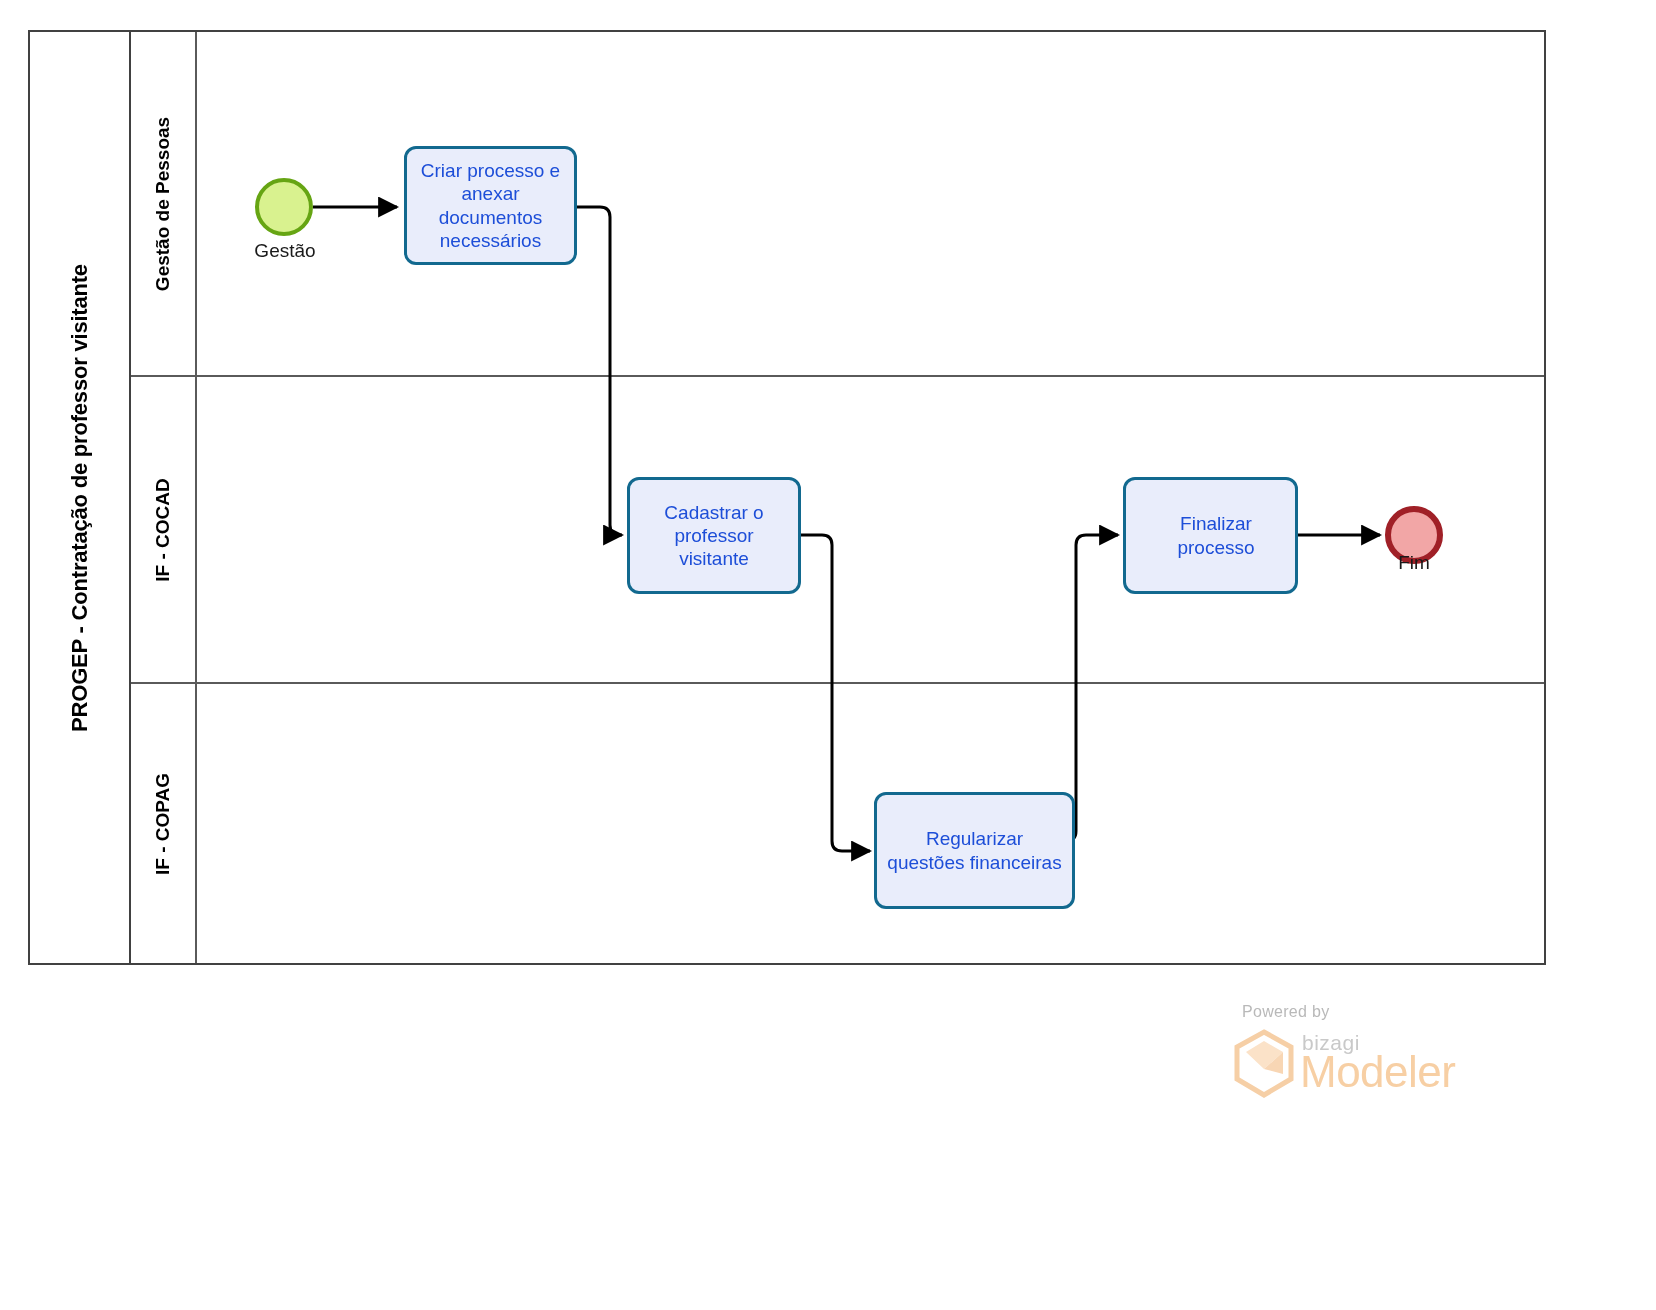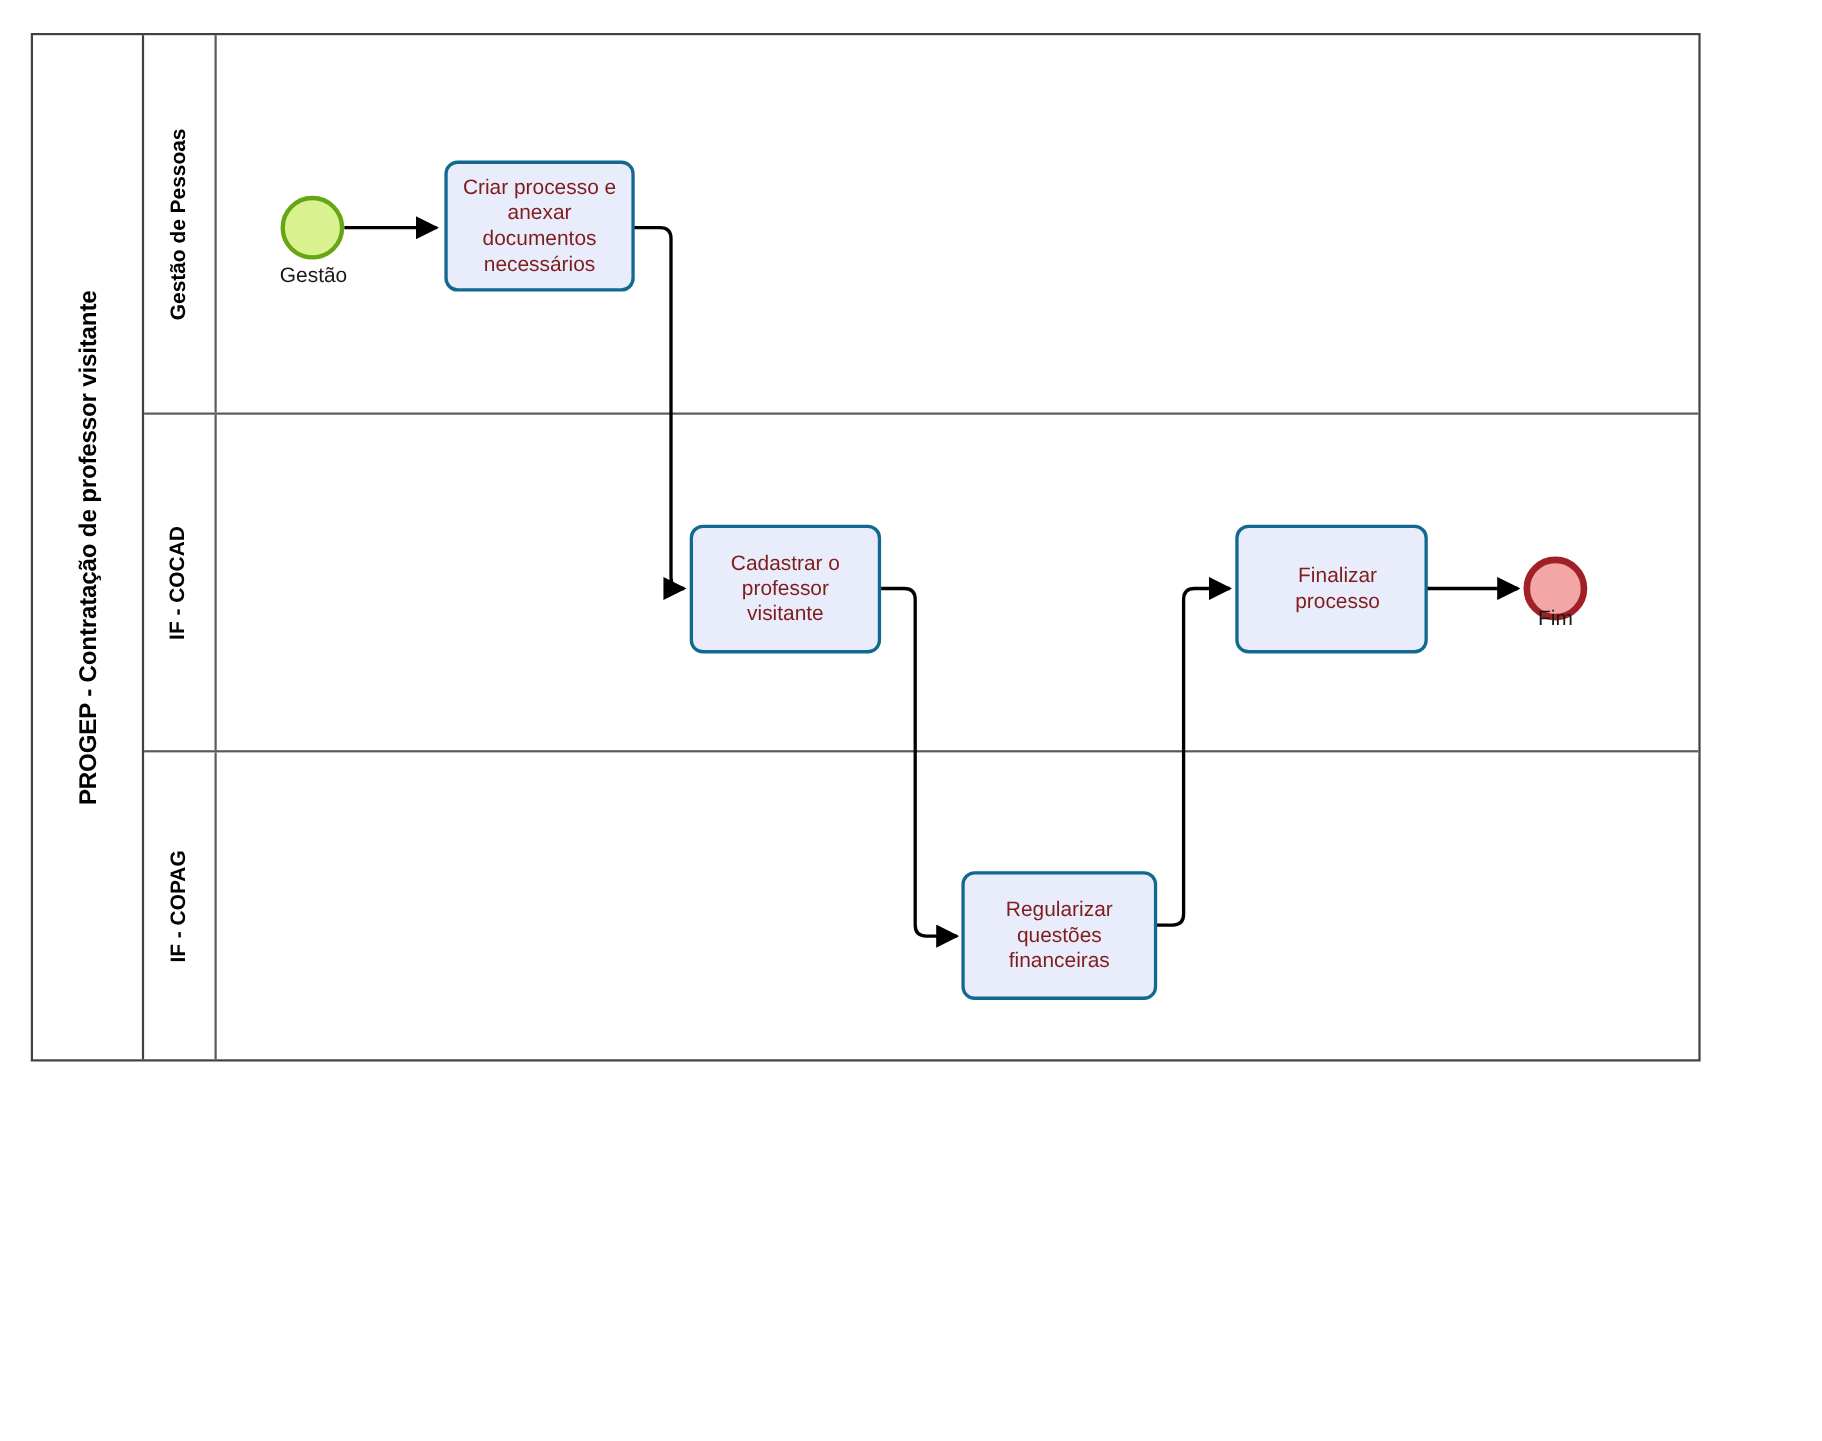--- a/index.html
+++ b/index.html
@@ -121,21 +121,21 @@
     background: #e9edfb;
     border: 3px solid #12698f;
     border-radius: 12px;
     display: flex;
     align-items: center;
     justify-content: center;
     text-align: center;
     padding: 4px 8px;
     font-size: 19px;
     line-height: 1.22;
-    color: #7f1d1d;
+    color: #1d4ed8;
   }
 
   
   #flows {
     position: absolute;
     left: 0; top: 0;
     width: 1656px; height: 1310px;
     pointer-events: none;
   }
 
@@ -238,16 +238,28 @@
 
   <div class="event event-end" style="left:1385px; top:506px;"></div>
   <div class="event-label" style="left:1354px; top:552px; width:120px;">Fim</div>
 
   <div class="task" style="left:404px; top:146px; width:173px; height:119px;">Criar processo e anexar documentos necessários</div>
 
   <div class="task" style="left:627px; top:477px; width:174px; height:117px;">Cadastrar o professor visitante</div>
 
   <div class="task" style="left:1123px; top:477px; width:175px; height:117px;padding-left:19px;">Finalizar processo</div>
 
-  <div class="task" style="left:874px; top:792px; width:178px; height:117px;">Regularizar questões financeiras</div>
-
+  <div class="task" style="left:874px; top:792px; width:201px; height:117px;">Regularizar questões financeiras</div>
+
+  <div class="watermark">
+    <div class="wm-powered">Powered by</div>
+    <div class="wm-logo-row">
+      <svg class="wm-hex" width="64" height="70" viewBox="0 0 64 70">
+        <path d="M32 3 L59 18 L59 50 L32 66 L5 50 L5 18 Z" fill="none" stroke="#f6cfa6" stroke-width="5"></path>
+        <path d="M32 12 L51 23 L32 40 L14 23 Z" fill="#fbe2c8"></path>
+        <path d="M32 40 L51 23 L51 45 Z" fill="#f8d6b4"></path>
+      </svg>
+      <div class="wm-bizagi">bizagi</div>
+      <div class="wm-modeler">Modeler</div>
+    </div>
+  </div>
 
 </div>
 
 </body></html>

